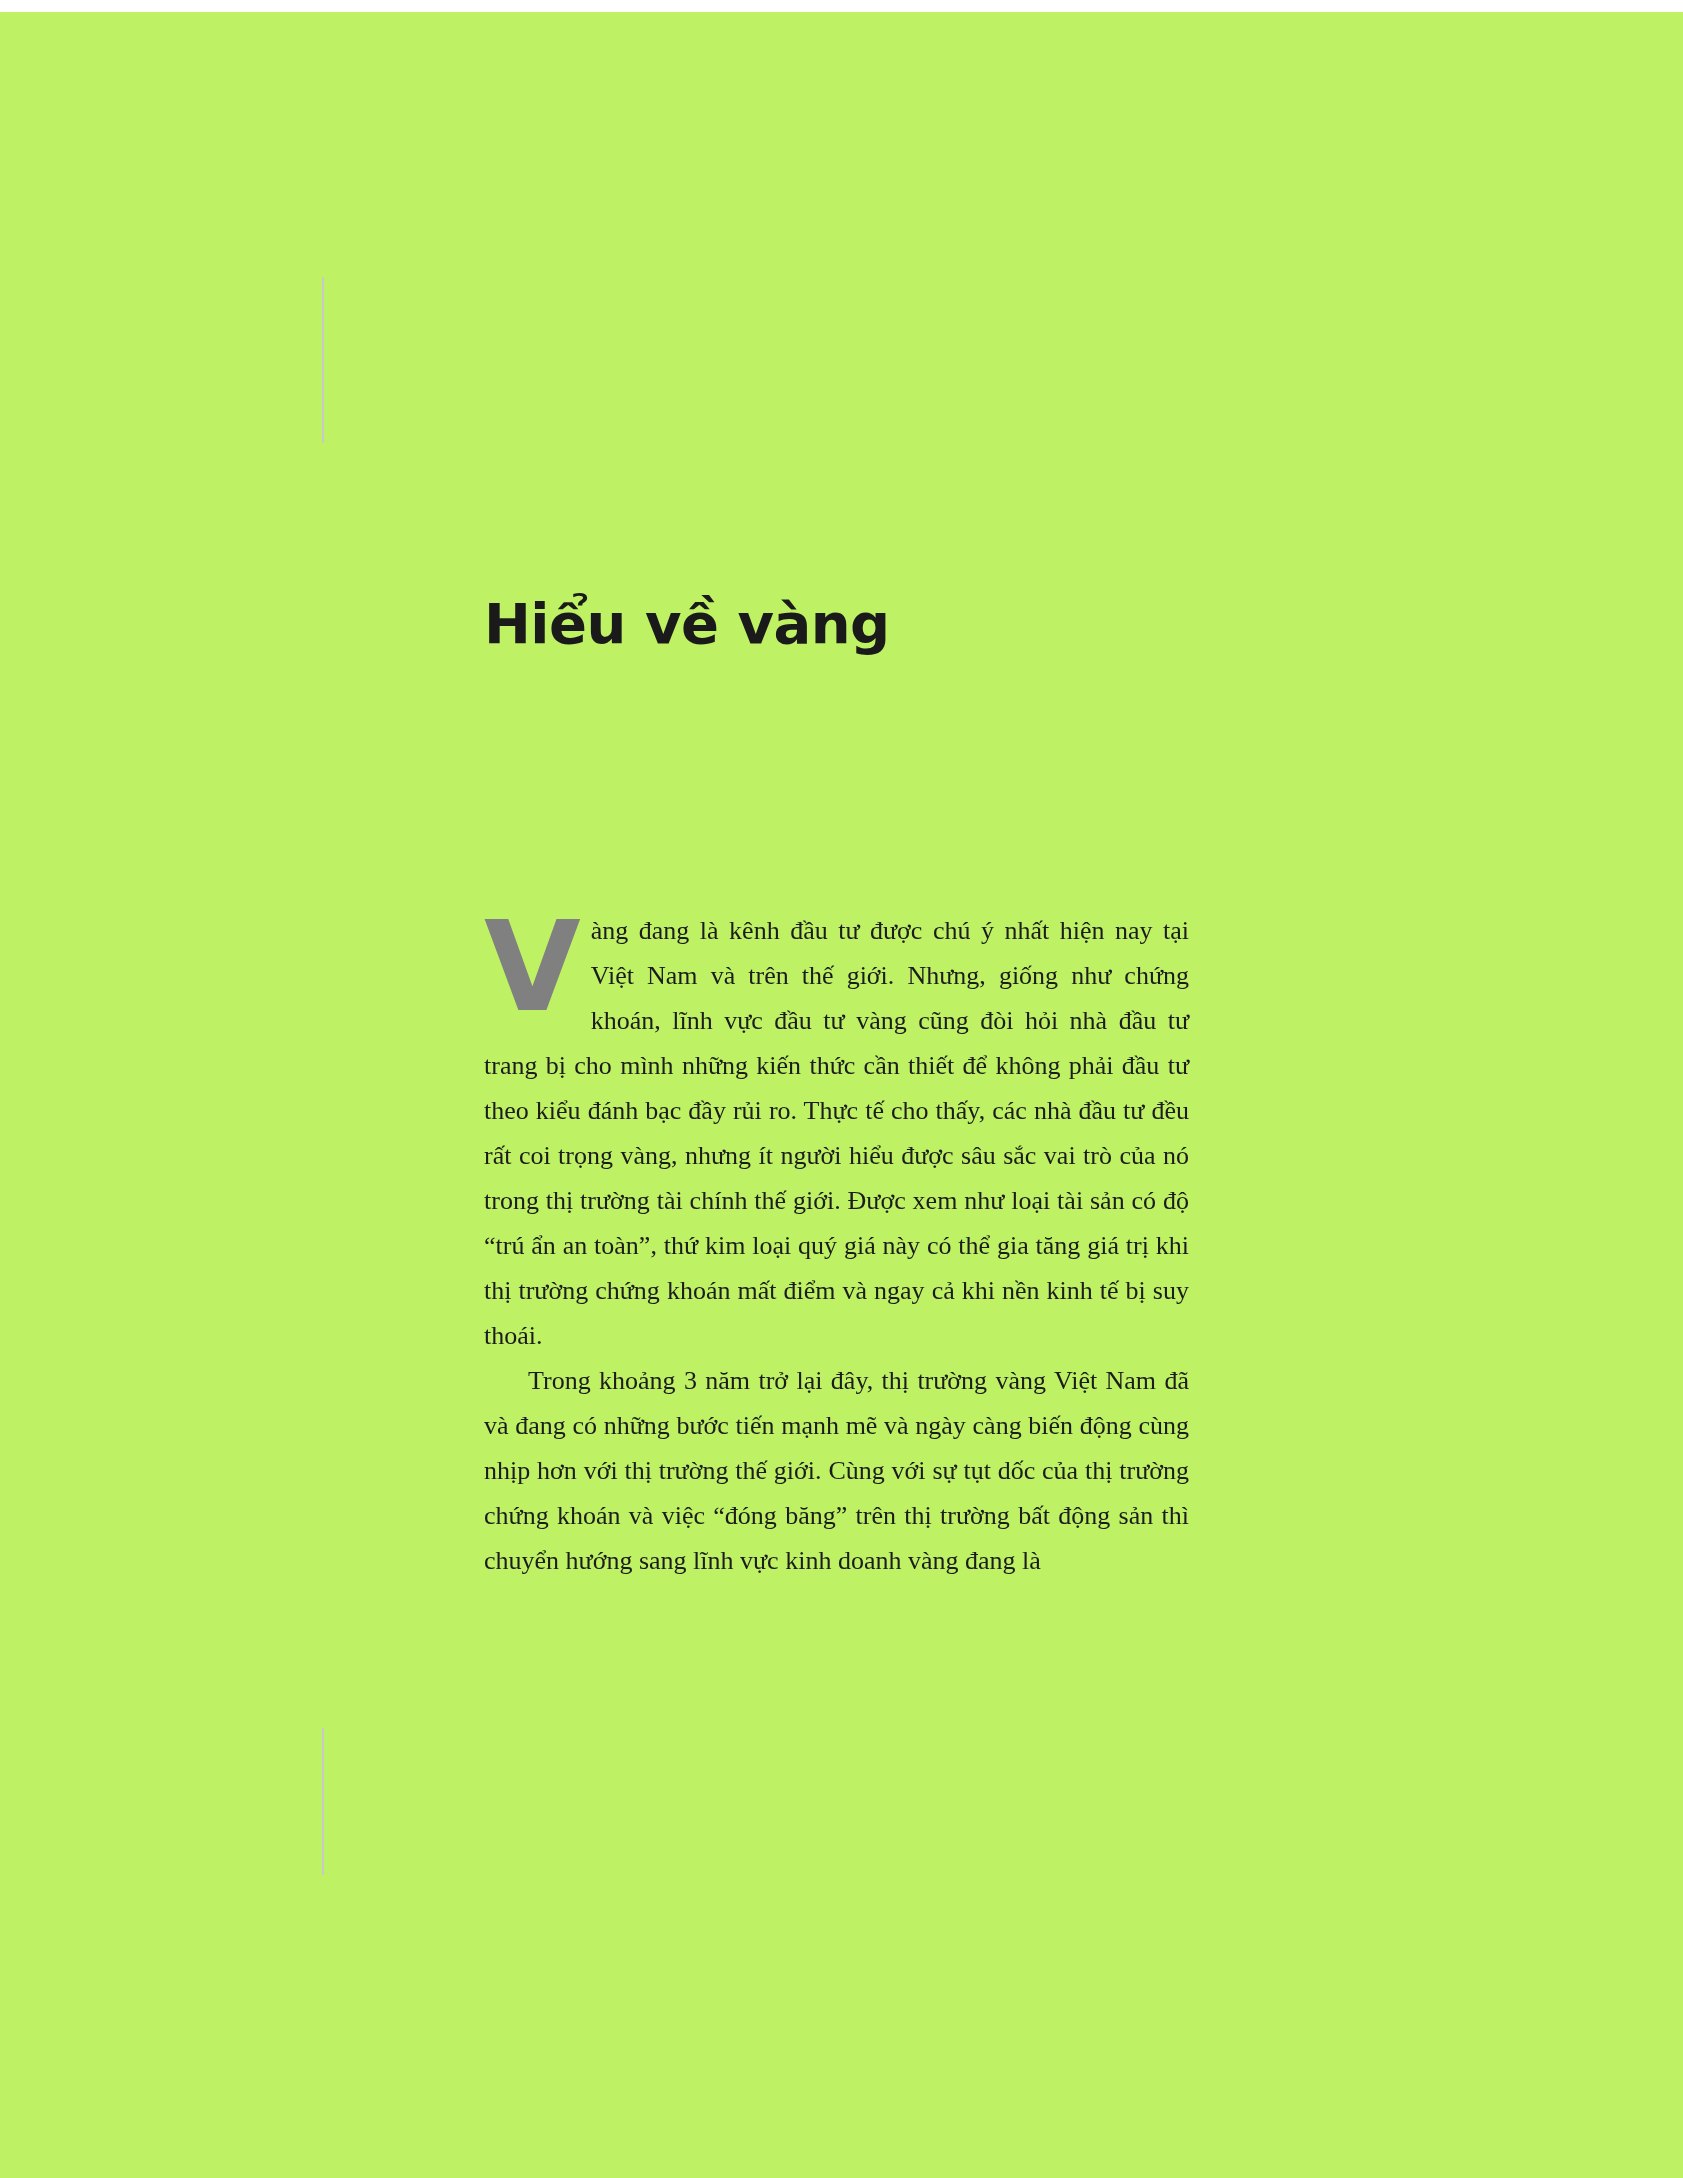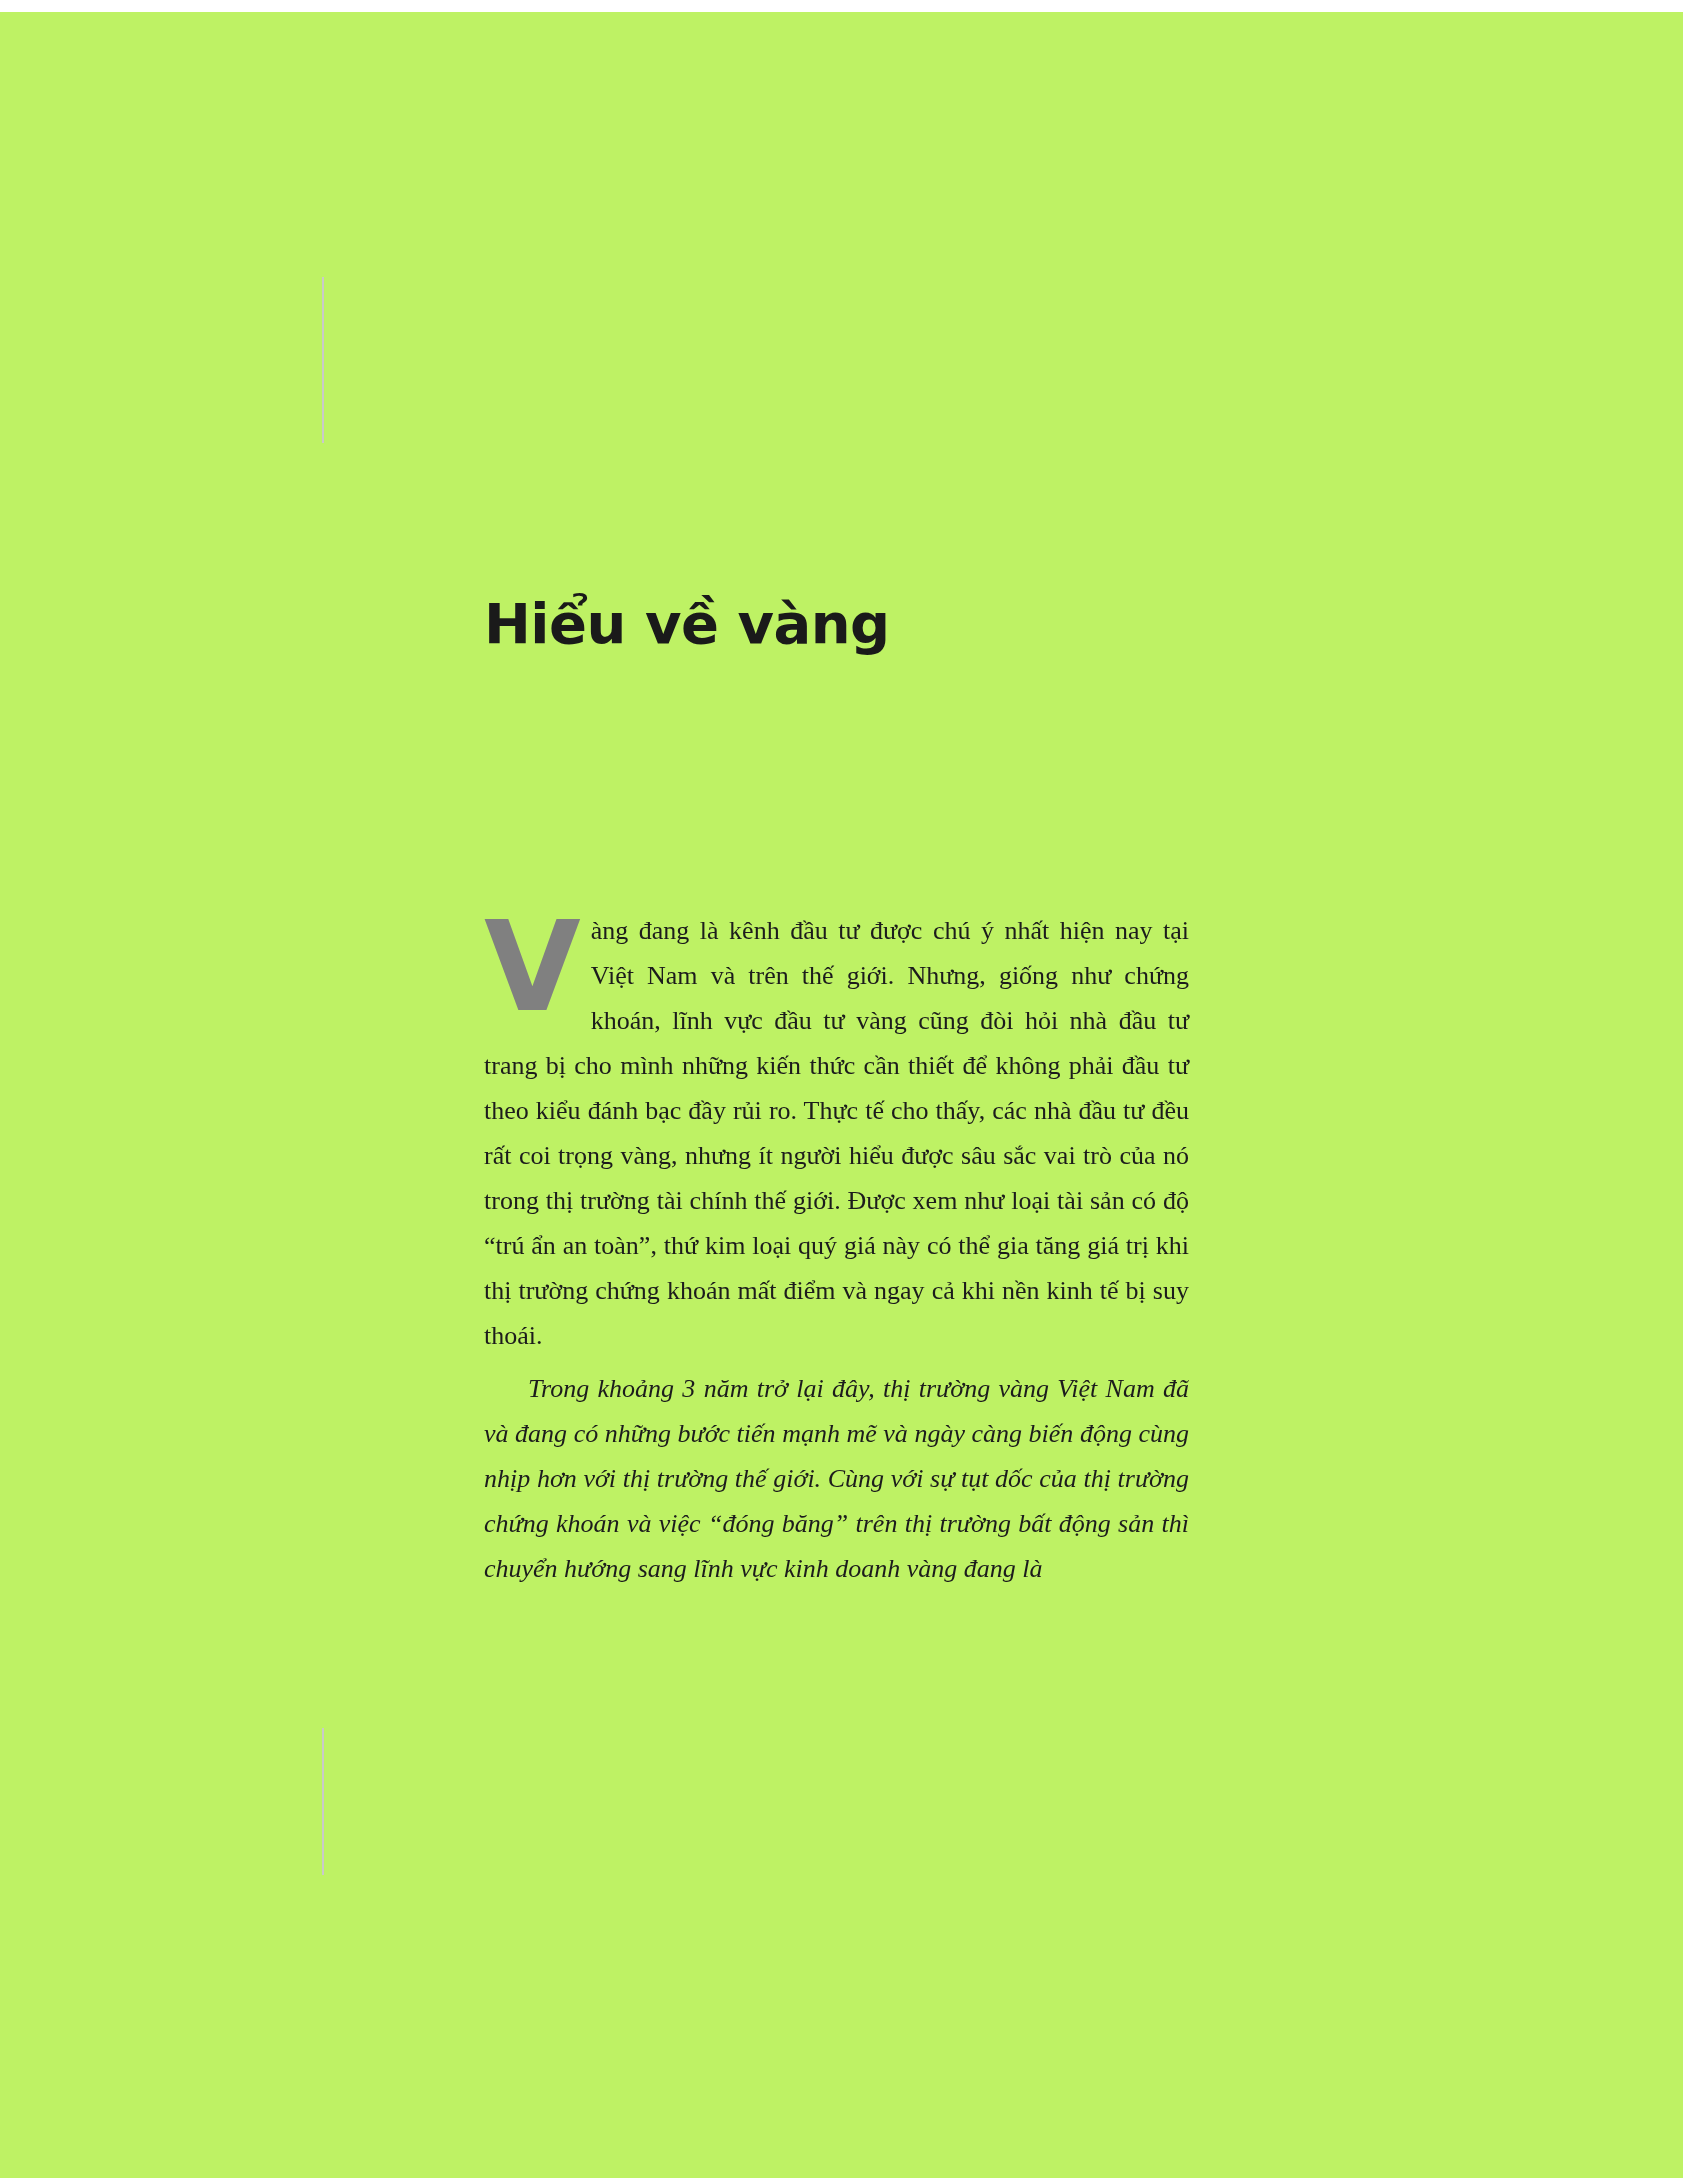--- a/index.html
+++ b/index.html
@@ -73,22 +73,21 @@
     font-family: "Liberation Serif", serif;
     font-size: 26px;
     line-height: 45px;
     color: #1c1c1c;
     text-align: justify;
     text-justify: inter-word;
     margin: 0;
   }
   .para + .para {
     text-indent: 44px;
-    margin-top: 8px;
-    font-style: italic;
+    margin-top: 0;
   }
 
   
   .dropcap {
     float: left;
     font-family: "DejaVu Sans", sans-serif;
     font-weight: 700;
     font-size: 125px;
     line-height: 0.84;
     color: #808080;

